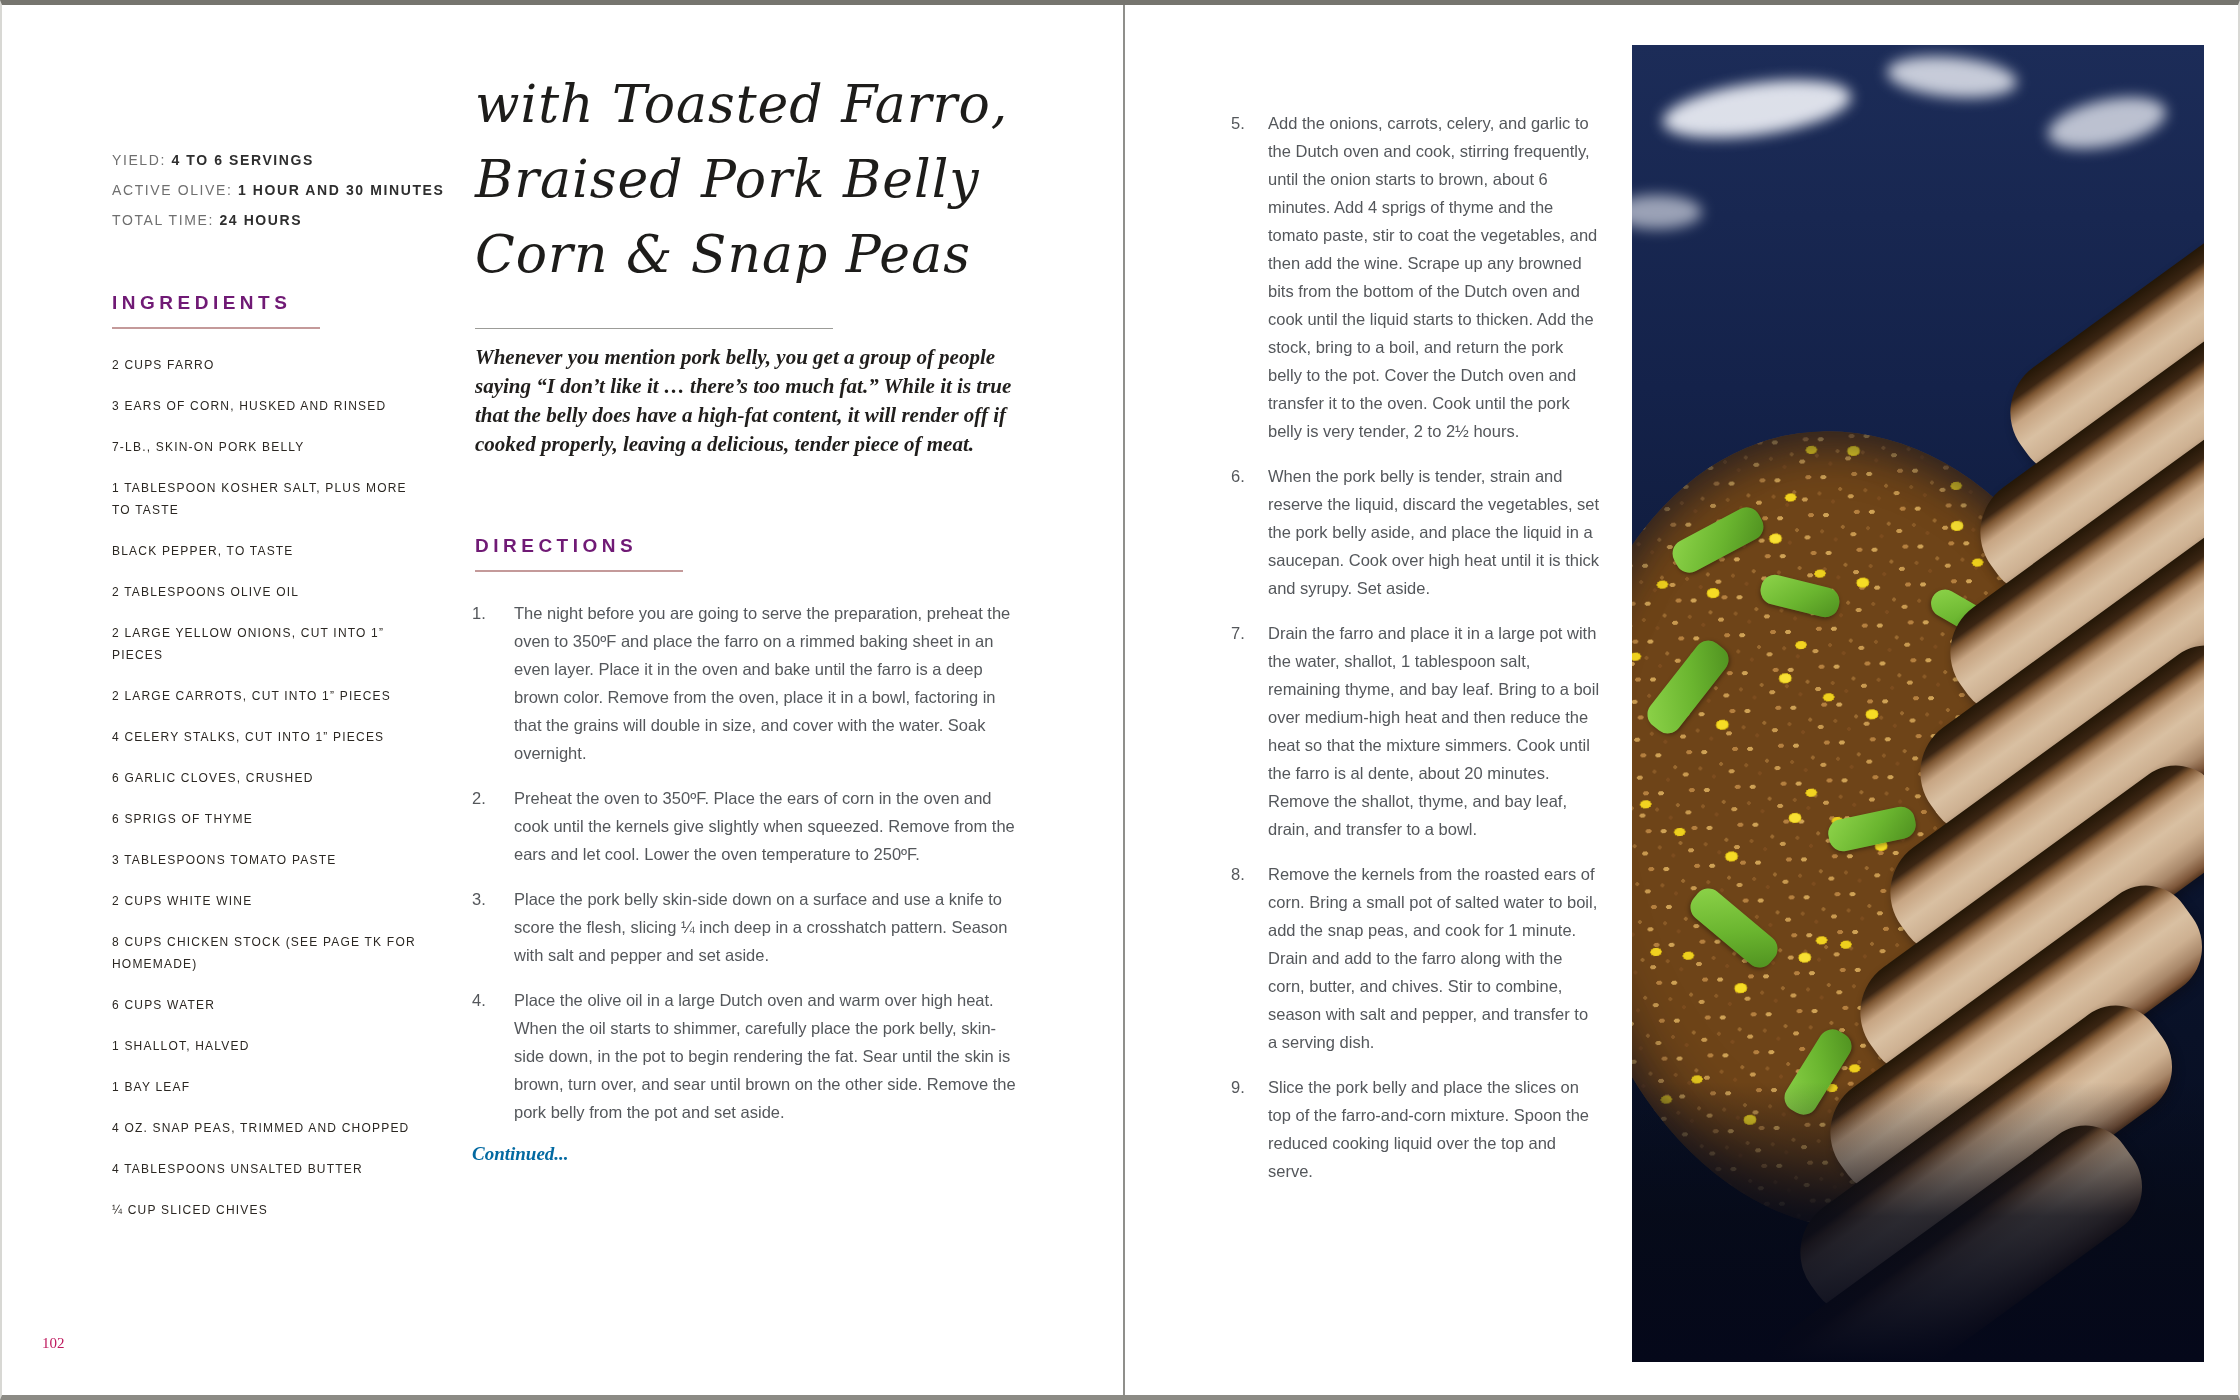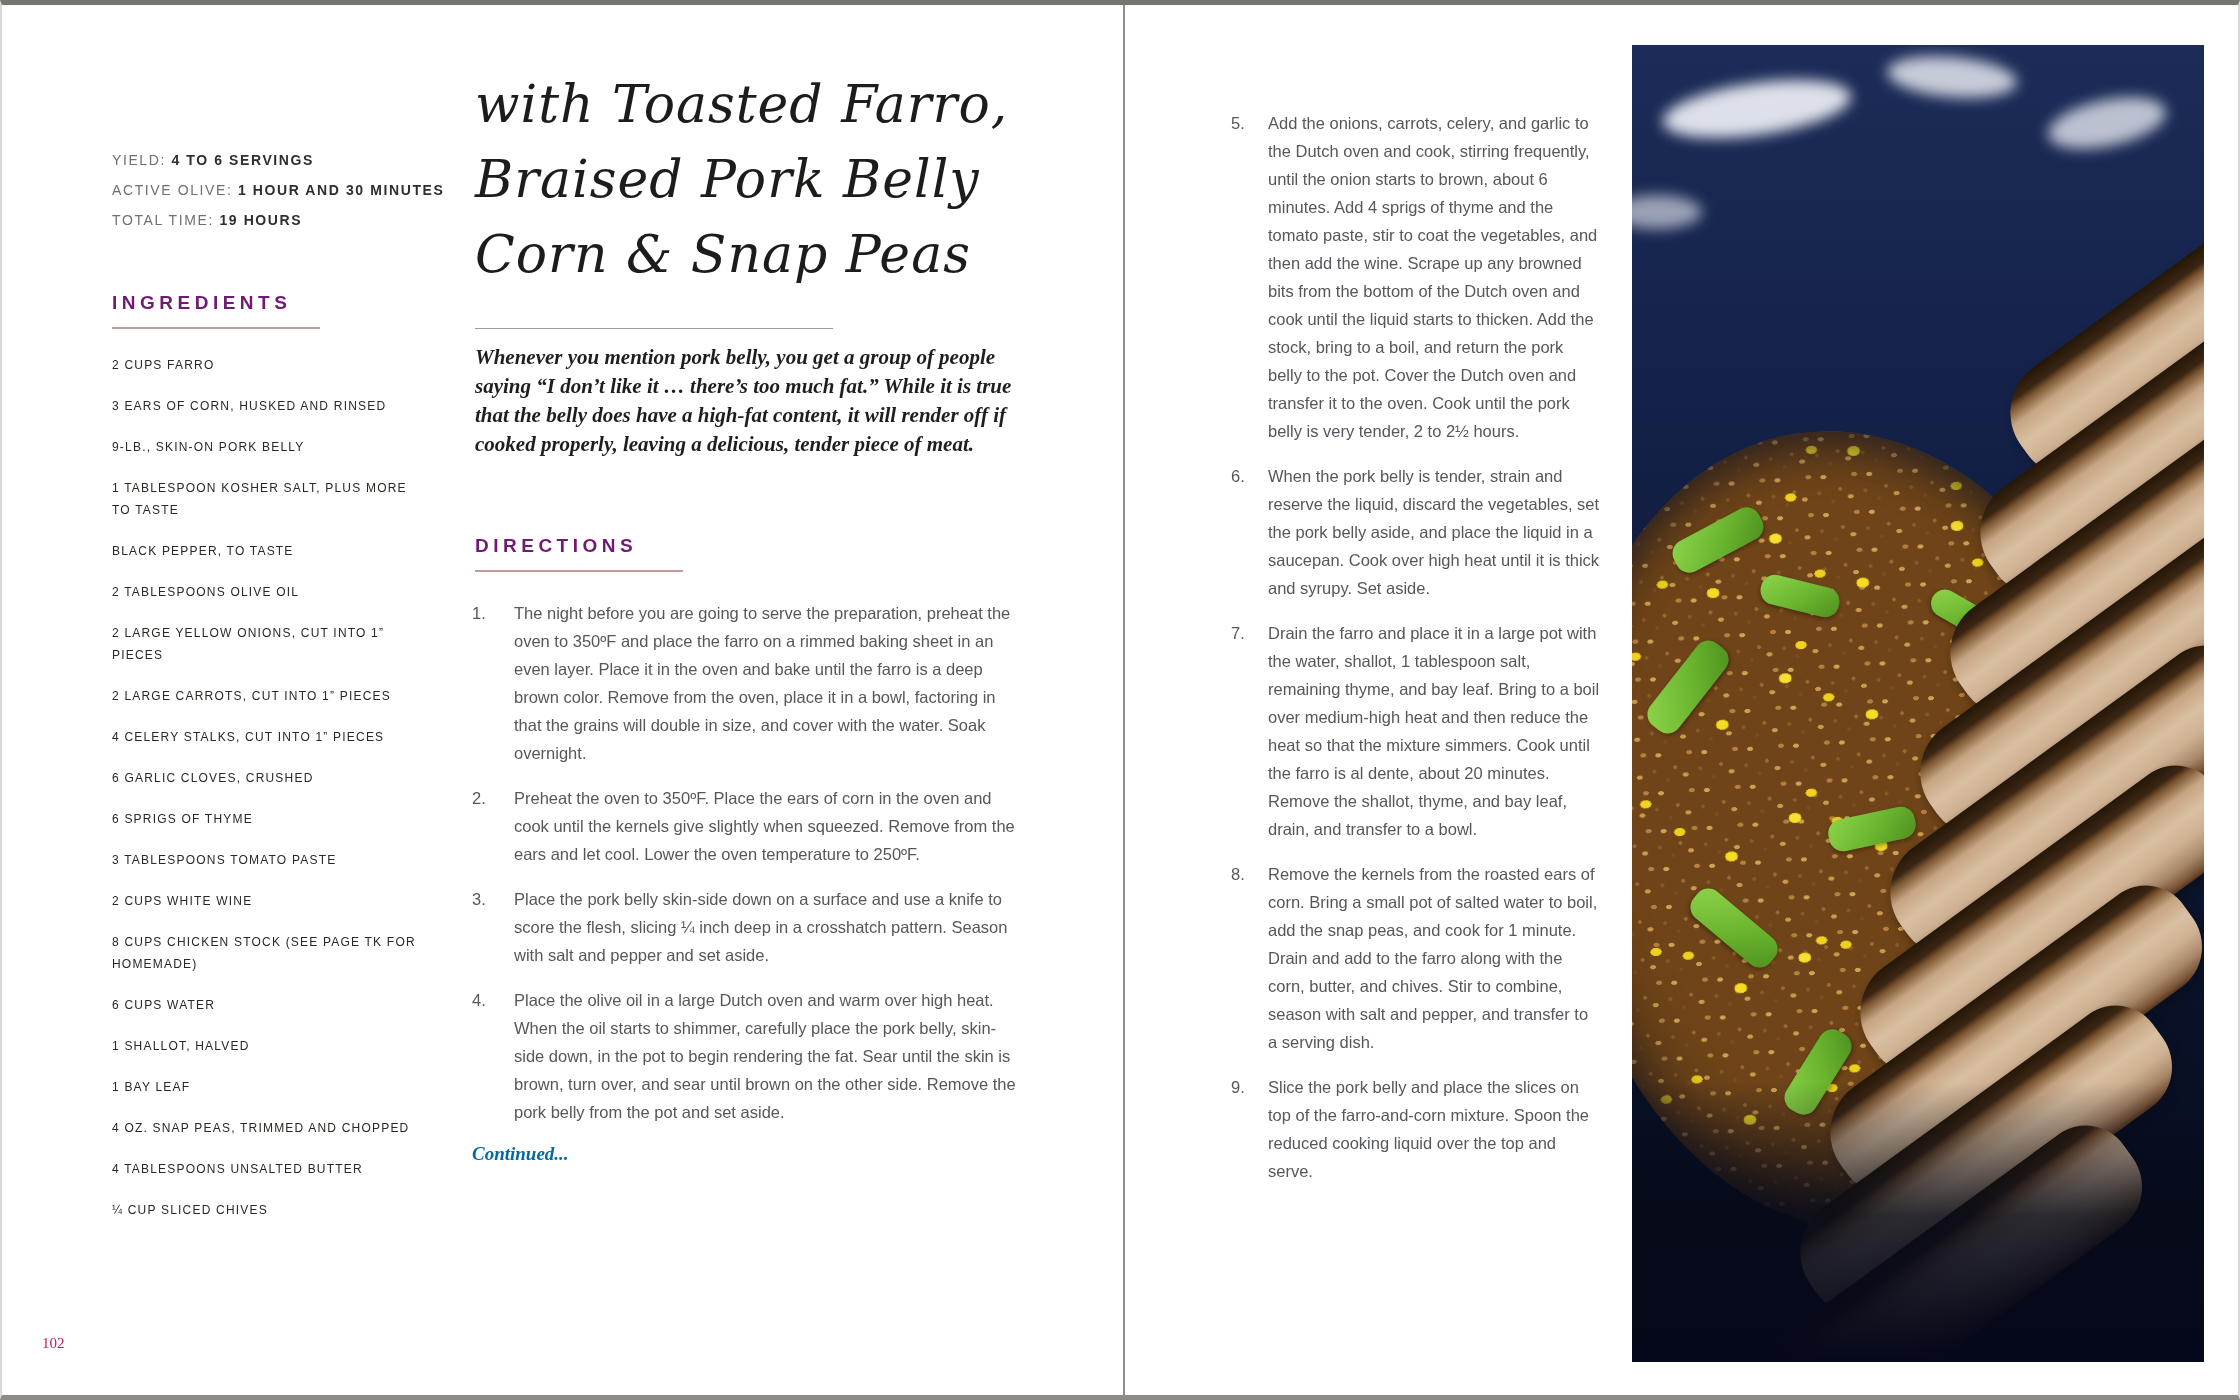--- a/index.html
+++ b/index.html
@@ -157,31 +157,31 @@
     <div class="info-row">
       <span>YIELD:</span>
       <span class="val">4 TO 6 SERVINGS</span>
     </div>
     <div class="info-row">
       <span>ACTIVE OLIVE:</span>
       <span class="val">1 HOUR AND 30 MINUTES</span>
     </div>
     <div class="info-row">
       <span>TOTAL TIME:</span>
-      <span class="val">19 HOURS</span>
+      <span class="val">24 HOURS</span>
     </div>
   </div>
 
   <div class="sec-header ing-header">INGREDIENTS</div>
   <div class="rule ing-rule"></div>
 
   <div class="ingredients">
       <div class="ingredient">2 CUPS FARRO</div>
       <div class="ingredient">3 EARS OF CORN, HUSKED AND RINSED</div>
-      <div class="ingredient">9-LB., SKIN-ON PORK BELLY</div>
+      <div class="ingredient">7-LB., SKIN-ON PORK BELLY</div>
       <div class="ingredient">1 TABLESPOON KOSHER SALT, PLUS MORE TO TASTE</div>
       <div class="ingredient">BLACK PEPPER, TO TASTE</div>
       <div class="ingredient">2 TABLESPOONS OLIVE OIL</div>
       <div class="ingredient">2 LARGE YELLOW ONIONS, CUT INTO 1” PIECES</div>
       <div class="ingredient">2 LARGE CARROTS, CUT INTO 1” PIECES</div>
       <div class="ingredient">4 CELERY STALKS, CUT INTO 1” PIECES</div>
       <div class="ingredient">6 GARLIC CLOVES, CRUSHED</div>
       <div class="ingredient">6 SPRIGS OF THYME</div>
       <div class="ingredient">3 TABLESPOONS TOMATO PASTE</div>
       <div class="ingredient">2 CUPS WHITE WINE</div>

